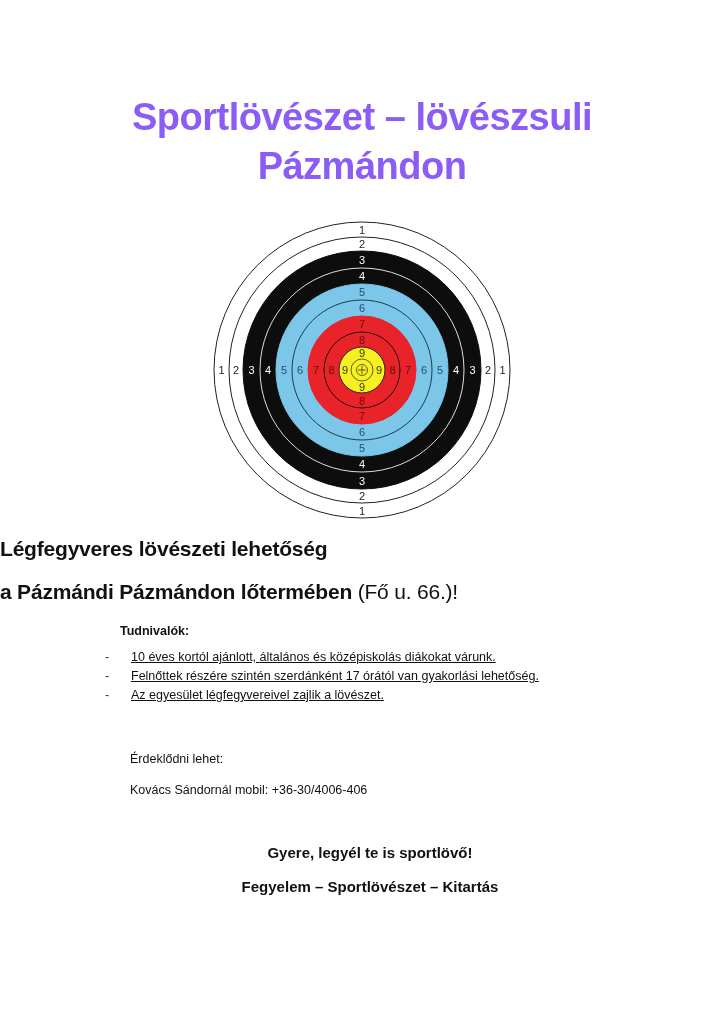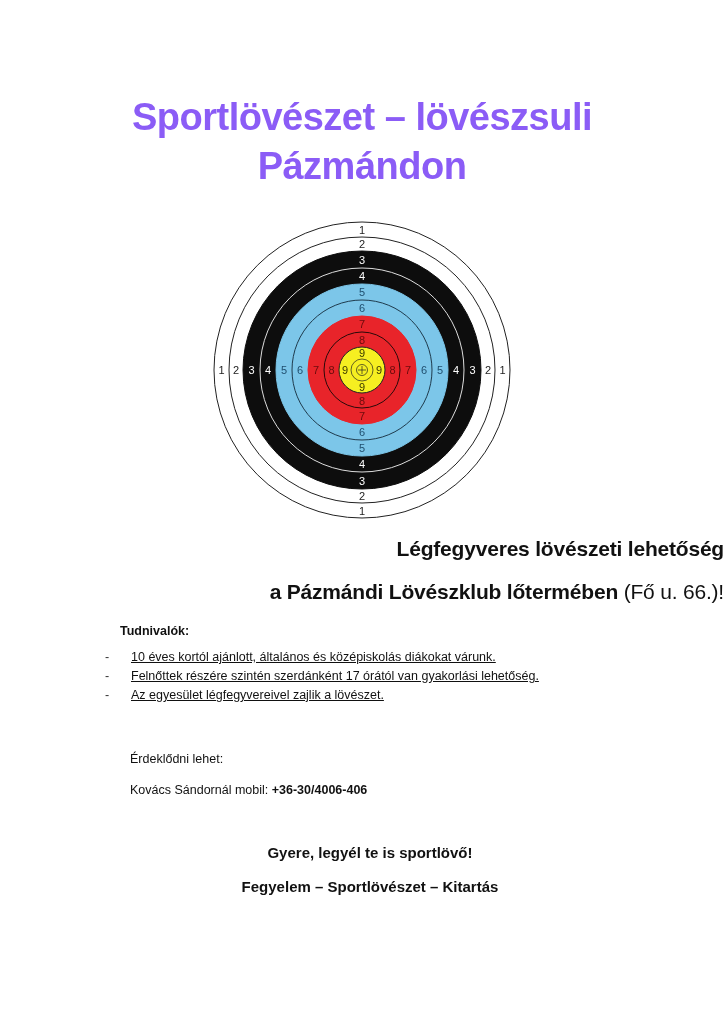--- a/index.html
+++ b/index.html
@@ -28,21 +28,21 @@
     #title-line1 { top: 96px; }
     #title-line2 { top: 145px; }
 
     #target {
       left: 212px; top: 220px;
       width: 300px; height: 300px;
     }
 
     .sub {
       left: 0; width: 724px;
-      text-align: right;
+      text-align: left;
       font-size: 21px;
       color: #111111;
       white-space: nowrap;
       letter-spacing: -0.2px;
     }
     .sub b { font-weight: bold; }
     #sub-line1 { top: 537px; font-weight: bold; }
     #sub-line2 { top: 580px; }
 
     #info-heading {
@@ -68,21 +68,21 @@
       width: 26px;
       color: #333;
     }
     .plain {
       left: 130px;
       font-size: 12.5px;
       white-space: nowrap;
     }
     #inquire-label { top: 752px; }
     #contact-line { top: 783px; }
-    #contact-line b { font-weight: bold; }
+    #contact-line b { font-weight: normal; }
 
     .slogan {
       left: 8px; width: 724px;
       text-align: center;
       font-weight: bold;
       font-size: 15px;
       white-space: nowrap;
     }
     #slogan-1 { top: 844px; }
     #slogan-2 { top: 878px; }
@@ -145,21 +145,21 @@
     </g>
   <g stroke="#222" fill="none" stroke-width="0.7">
     <circle cx="150" cy="150" r="11"></circle>
     <circle cx="150" cy="150" r="5.5"></circle>
     <line x1="146" y1="150" x2="154" y2="150"></line>
     <line x1="150" y1="146" x2="150" y2="154"></line>
   </g>
 </svg>
 
 <div id="sub-line1" class="abs sub">Légfegyveres lövészeti lehetőség</div>
-<div id="sub-line2" class="abs sub"><b>a Pázmándi Lövészklub lőtermében</b><span> (Fő u. 66.)!</span></div>
+<div id="sub-line2" class="abs sub"><b>a Pázmándi Pázmándon lőtermében</b><span> (Fő u. 66.)!</span></div>
 
 <div id="info-heading" class="abs">Tudnivalók:</div>
 
 <ul id="info-list" class="abs">
   <li><span class="dash">-</span><span>10 éves kortól ajánlott, általános és középiskolás diákokat várunk.</span></li>
   <li><span class="dash">-</span><span>Felnőttek részére szintén szerdánként 17 órától van gyakorlási lehetőség.</span></li>
   <li><span class="dash">-</span><span>Az egyesület légfegyvereivel zajlik a lövészet.</span></li>
 </ul>
 
 <div id="inquire-label" class="abs plain">Érdeklődni lehet:</div>

